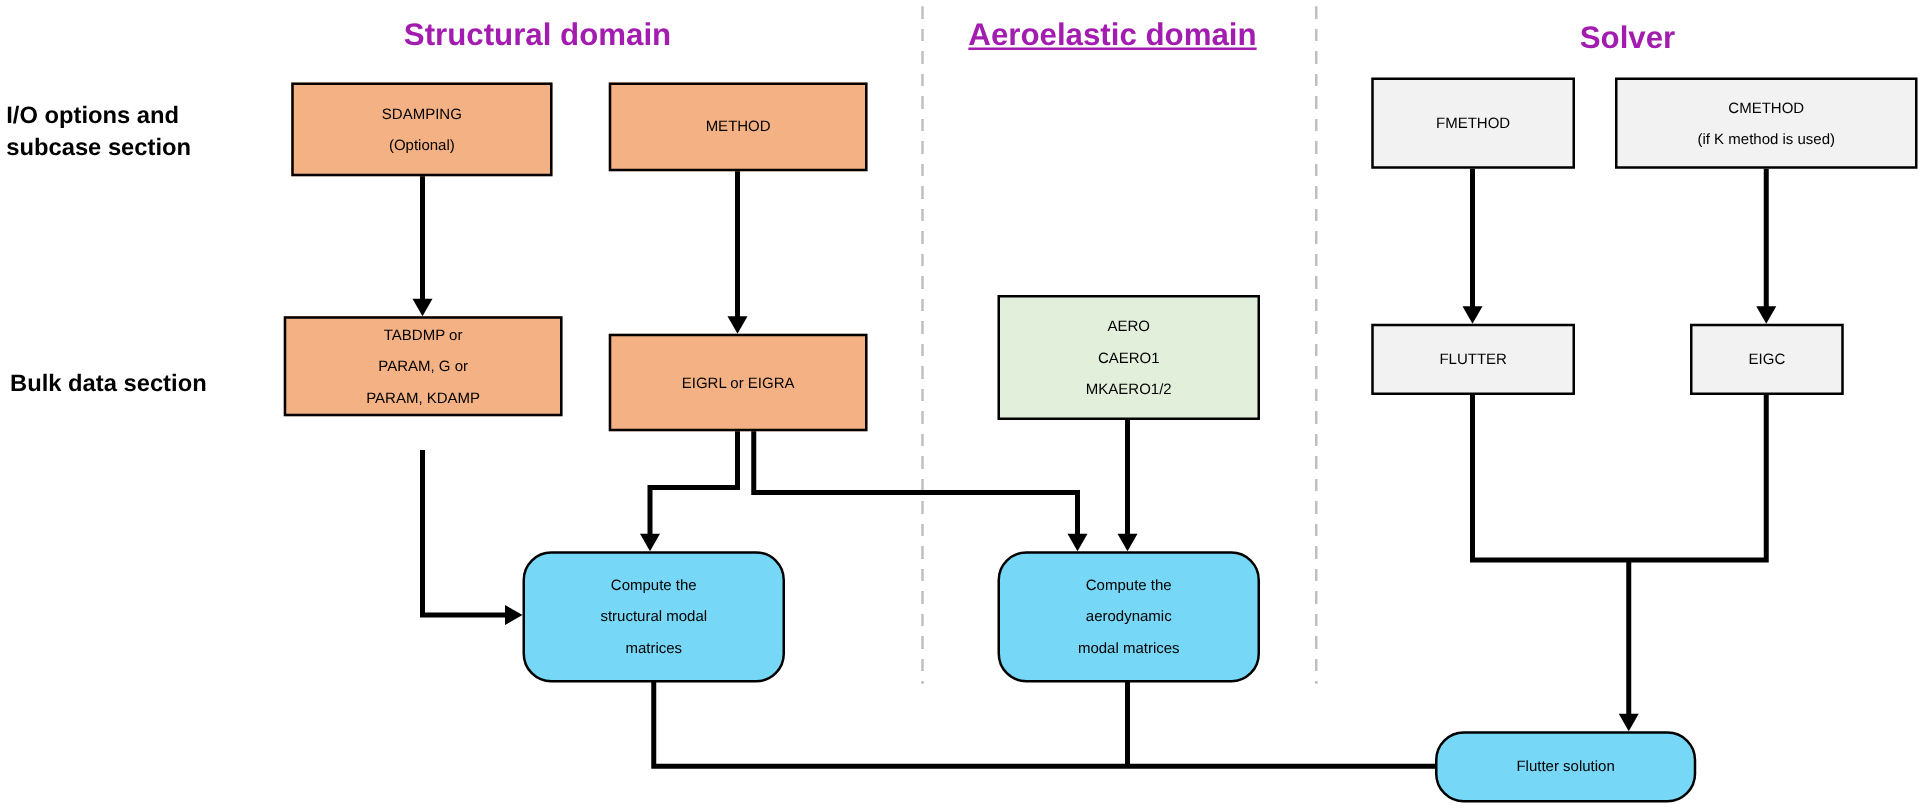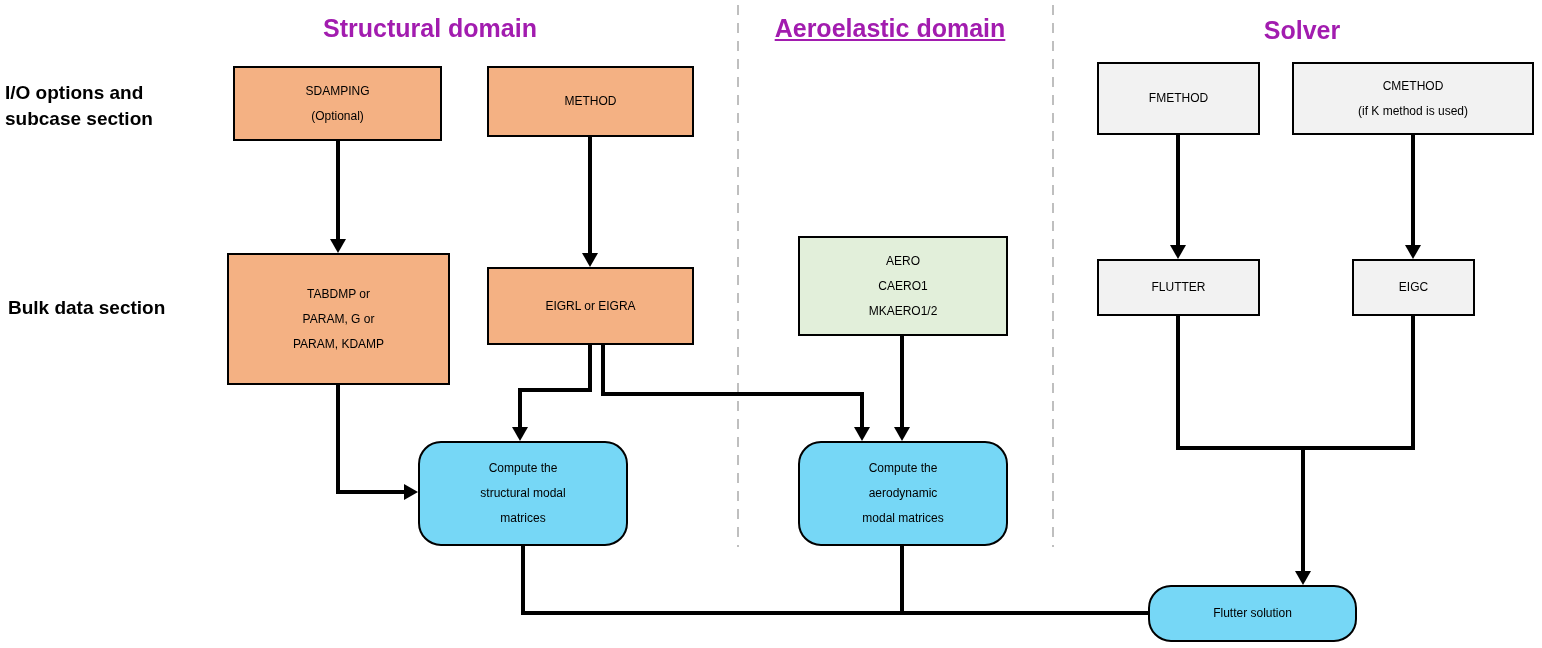--- a/index.html
+++ b/index.html
@@ -165,21 +165,21 @@
 
   <div class="node fill-gray" style="left:1097px; top:62px; width:163px; height:73px;">
     <span class="node-label">FMETHOD</span>
   </div>
 
   <div class="node fill-gray" style="left:1292px; top:62px; width:242px; height:73px;">
     <span class="node-label">CMETHOD
 (if K method is used)</span>
   </div>
 
-  <div class="node fill-orange" style="left:227px; top:253px; width:223px; height:132px;">
+  <div class="node fill-orange" style="left:227px; top:253px; width:223px; height:80px;">
     <span class="node-label">TABDMP or
 PARAM, G or
 PARAM, KDAMP</span>
   </div>
 
   <div class="node fill-orange" style="left:487px; top:267px; width:207px; height:78px;">
     <span class="node-label">EIGRL or EIGRA</span>
   </div>
 
   <div class="node fill-green" style="left:798px; top:236px; width:210px; height:100px;">

